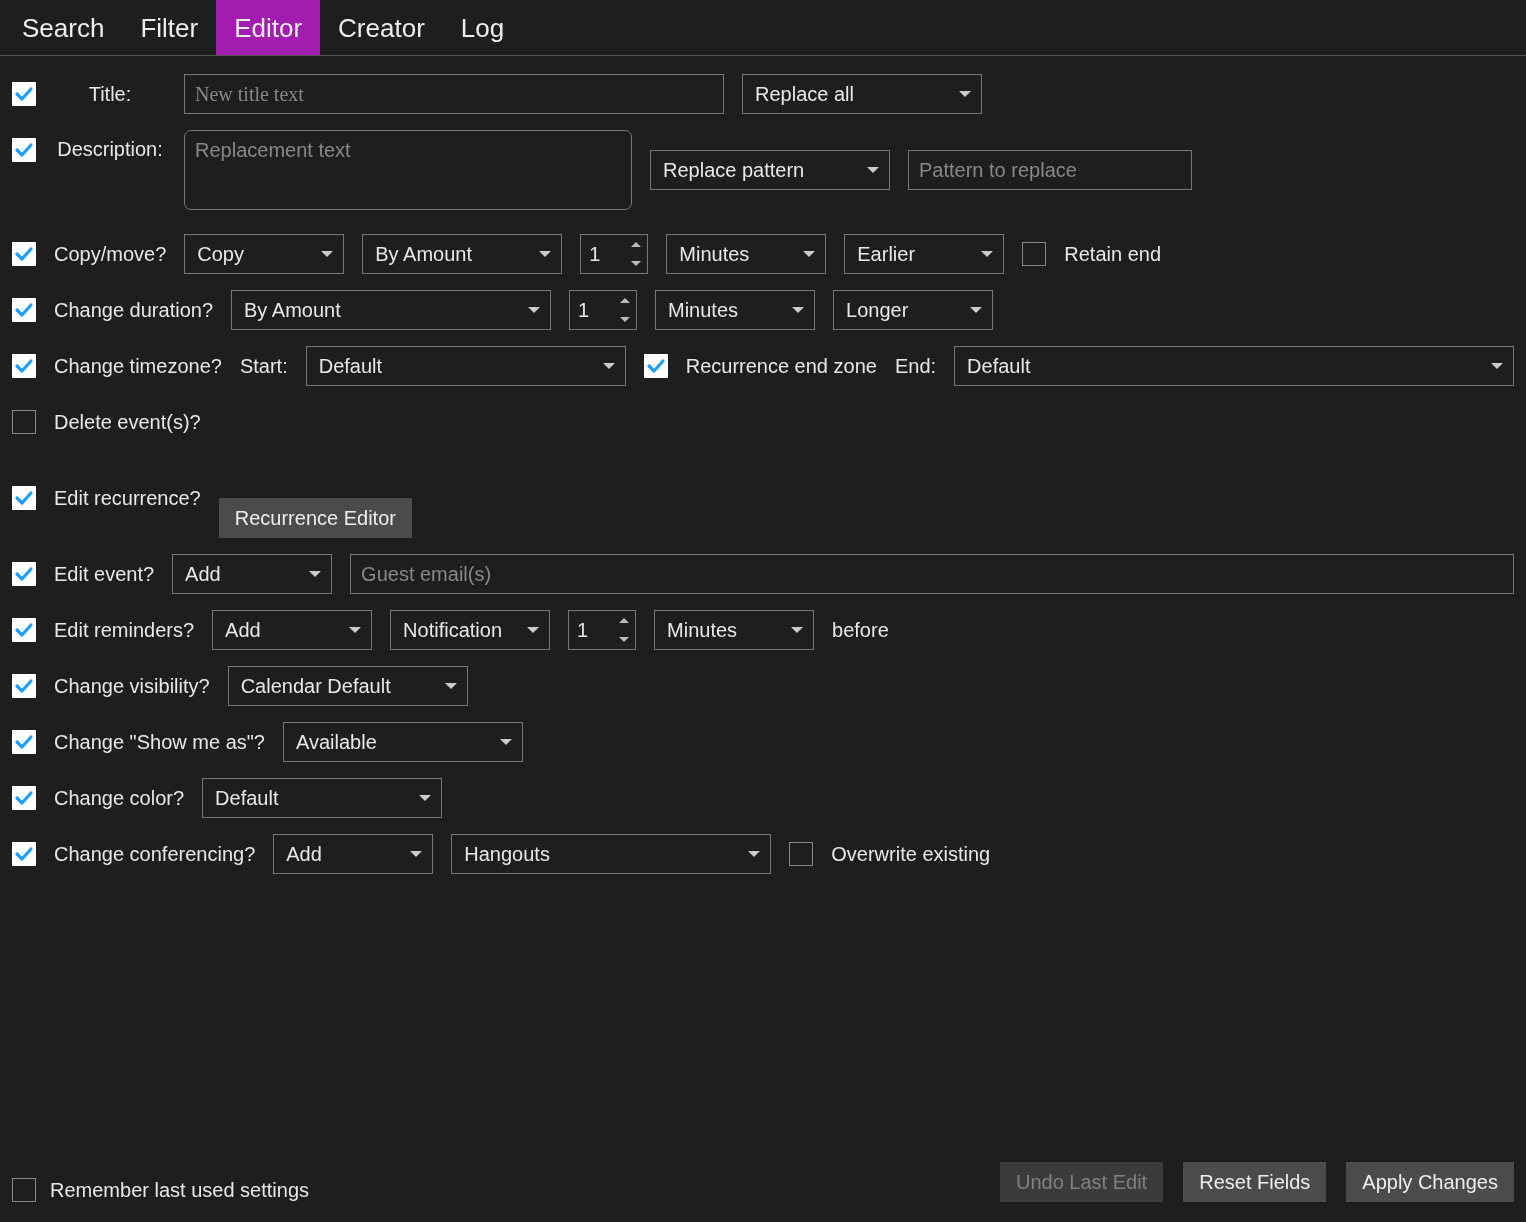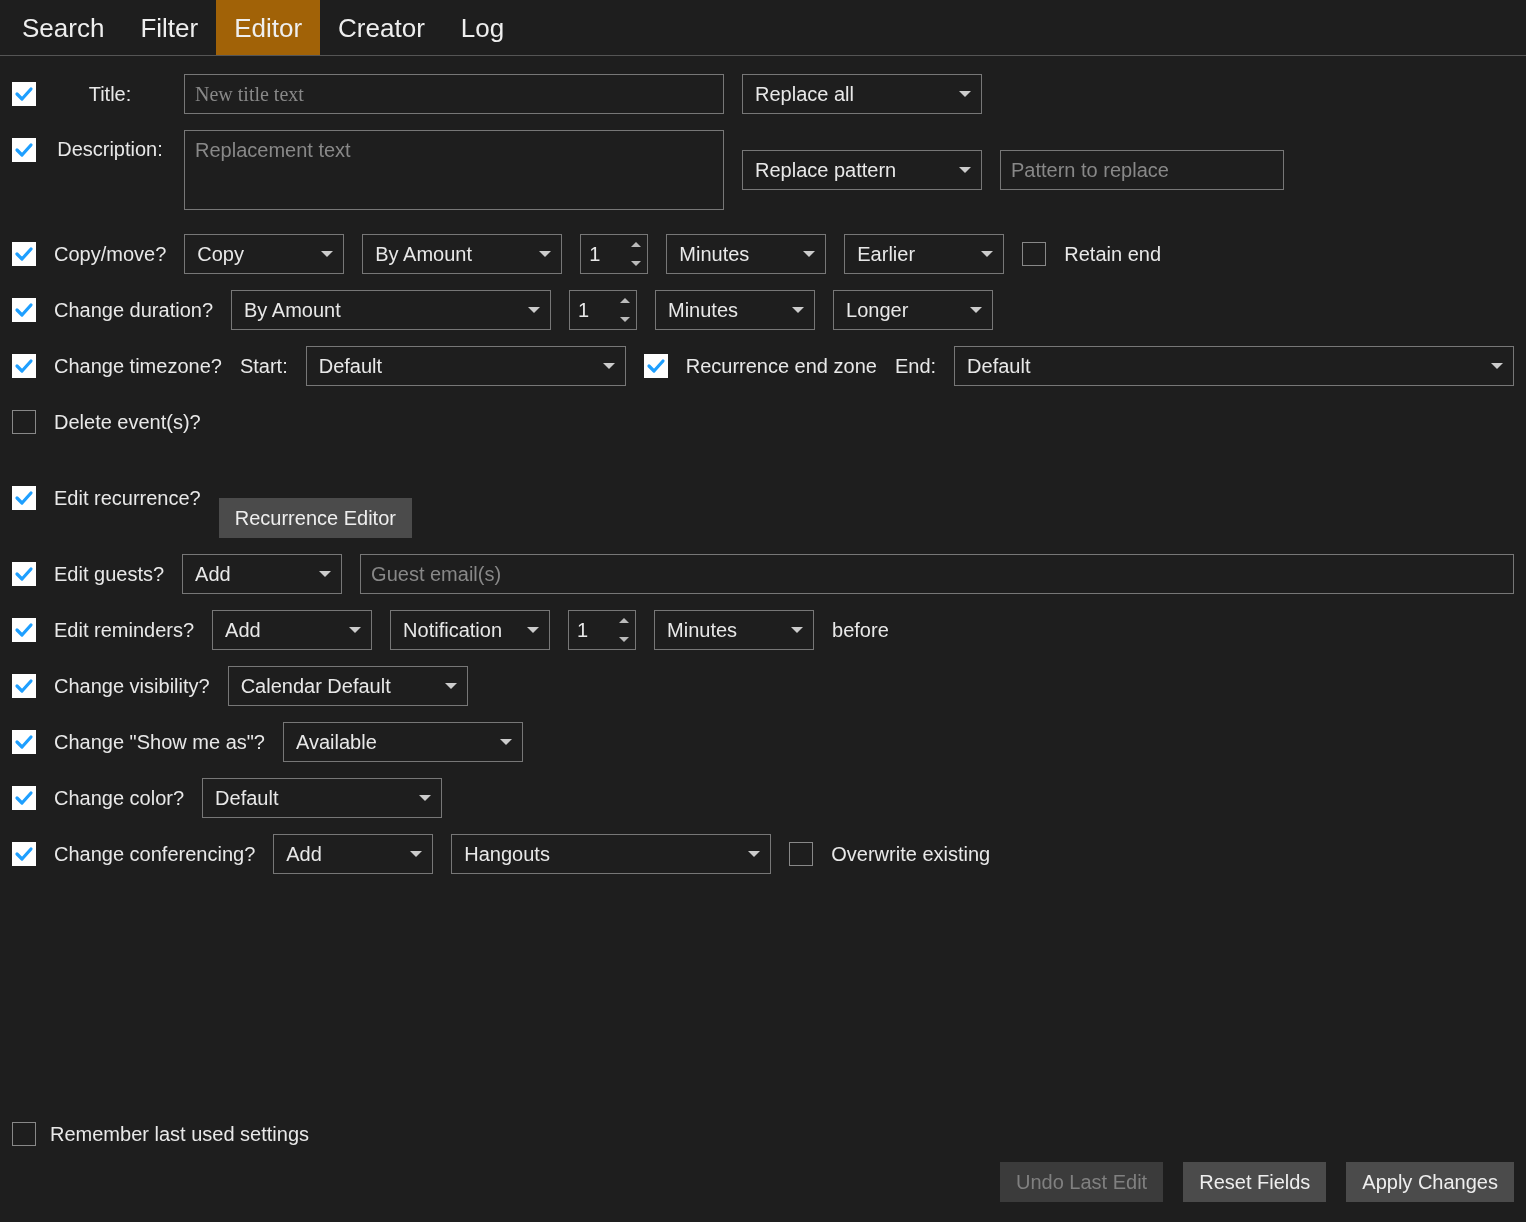--- a/index.html
+++ b/index.html
@@ -26,21 +26,21 @@
   }
   .tab {
     padding: 10px 18px 8px 18px;
     font-size: 26px;
     cursor: pointer;
     color: #eee;
     display: flex;
     align-items: center;
   }
   .tab.active {
-    background: #a16207;
+    background: #a21caf;
   }
   
   .content {
     padding: 18px 12px 12px 12px;
   }
   .row {
     display: flex;
     align-items: center;
     margin-bottom: 16px;
     gap: 18px;
@@ -165,21 +165,21 @@
     color: #808080;
     cursor: default;
   }
   
   .footer {
     position: absolute;
     bottom: 20px;
     left: 12px;
     right: 12px;
     display: flex;
-    align-items: flex-start;
+    align-items: flex-end;
   }
   .footer-left {
     display: flex;
     align-items: center;
     gap: 14px;
   }
   .footer-right {
     margin-left: auto;
     display: flex;
     gap: 20px;
@@ -218,21 +218,21 @@
   </div>
 
 
   <div class="row tall" style="margin-bottom:24px;">
     <span class="chk checked" style="margin-top:8px;">
       <svg viewBox="0 0 20 20">
           <path d="M3 10 L8 15 L17 5"></path>
         </svg>
     </span>
     <span class="label lblfix1 tallpad">Description:</span>
-    <textarea class="textarea" style="width: 540px;" placeholder="Replacement text"></textarea>
+    <textarea class="textarea" style="width: 448px; border-radius: 7px;" placeholder="Replacement text"></textarea>
     <div class="select" style="width:240px;margin-top:20px;">
       <span>Replace pattern</span>
       <span class="caret"></span>
     </div>
     <input class="textfield" style="width: 284px; margin-top: 20px;" placeholder="Pattern to replace">
   </div>
 
   <div class="row">
     <span class="chk checked">
       <svg viewBox="0 0 20 20">
@@ -346,21 +346,21 @@
     <span class="label">Edit recurrence?</span>
     <button class="btn">Recurrence Editor</button>
   </div>
 
   <div class="row">
     <span class="chk checked">
       <svg viewBox="0 0 20 20">
           <path d="M3 10 L8 15 L17 5"></path>
         </svg>
     </span>
-    <span class="label">Edit guests?</span>
+    <span class="label">Edit event?</span>
     <div class="select" style="width:160px">
       <span>Add</span>
       <span class="caret"></span>
     </div>
     <input class="textfield flex1" placeholder="Guest email(s)" style="">
   </div>
 
   <div class="row">
     <span class="chk checked">
       <svg viewBox="0 0 20 20">

